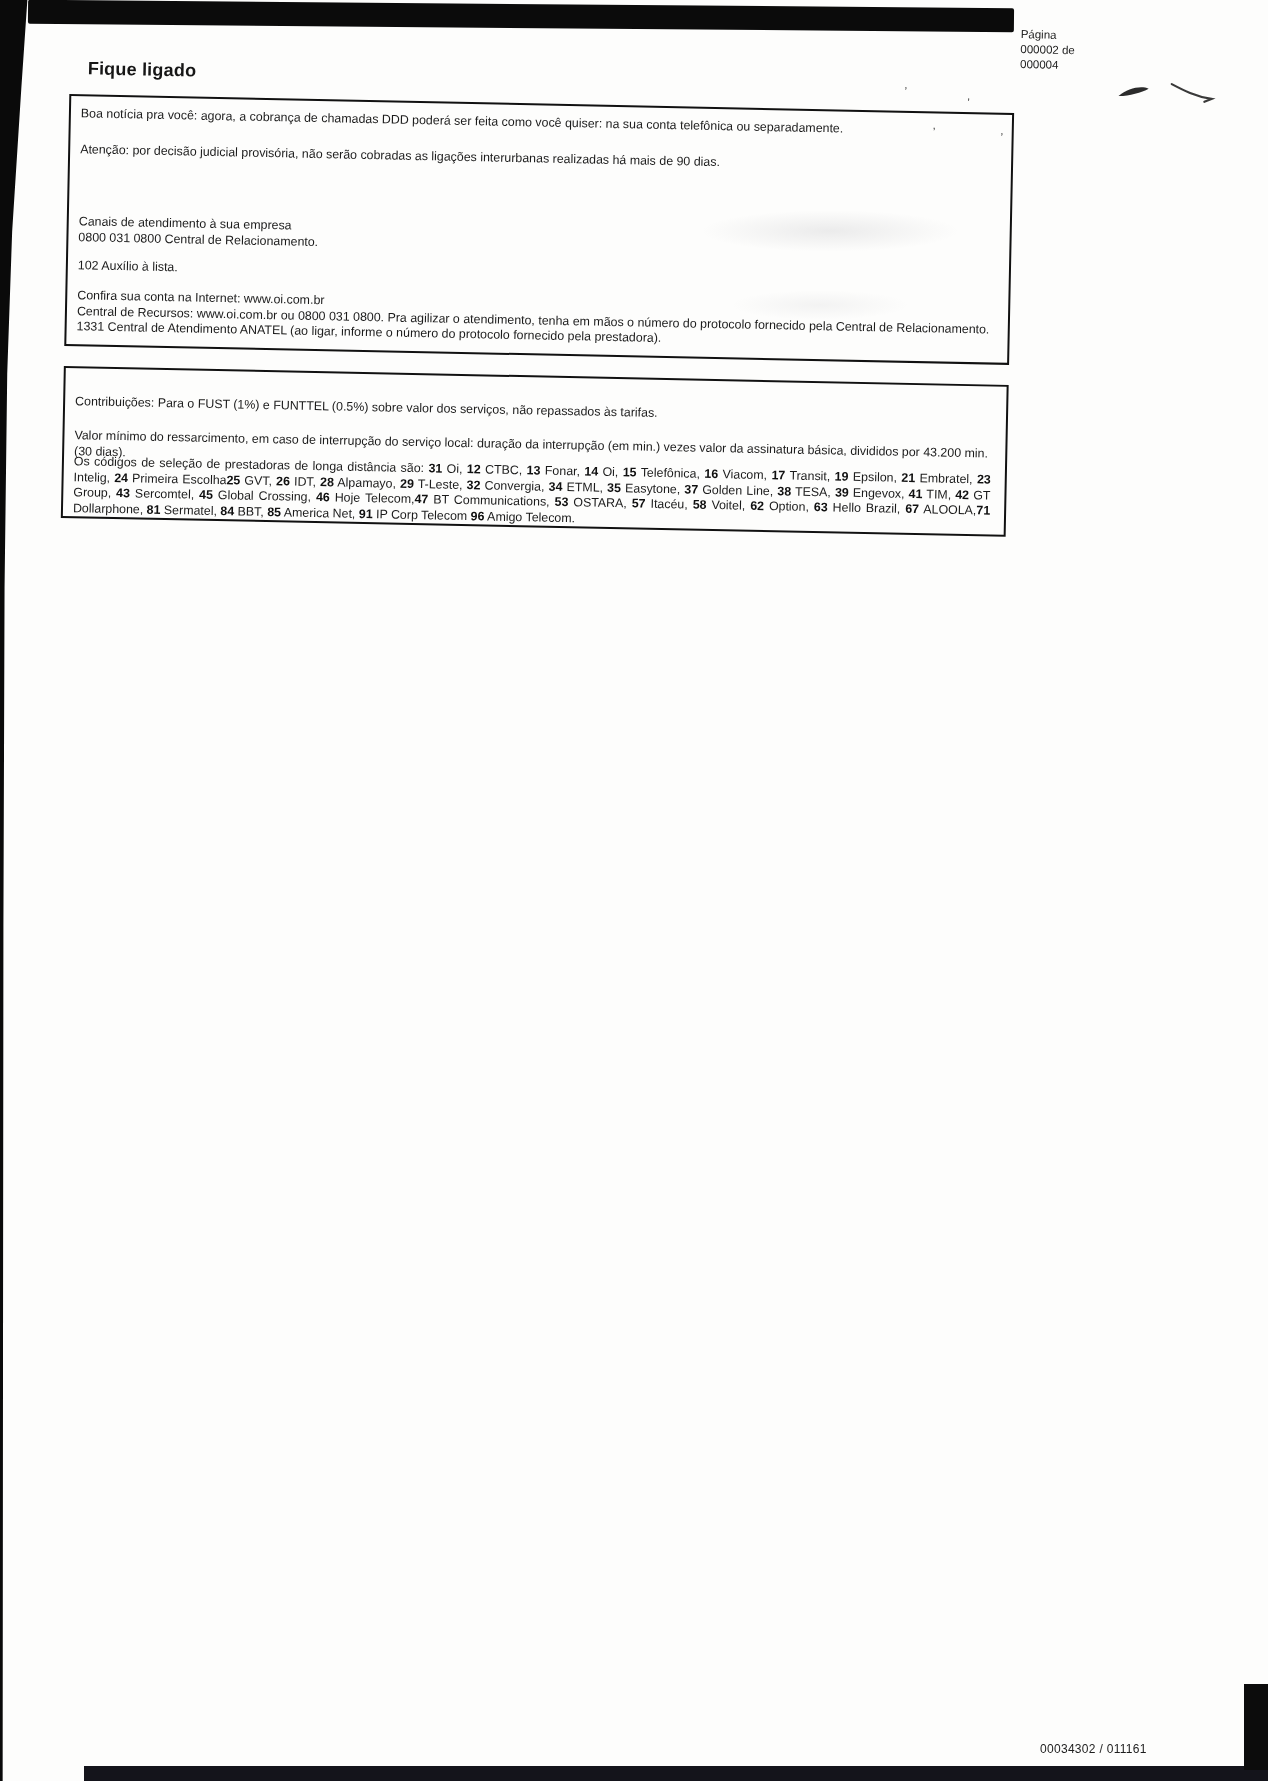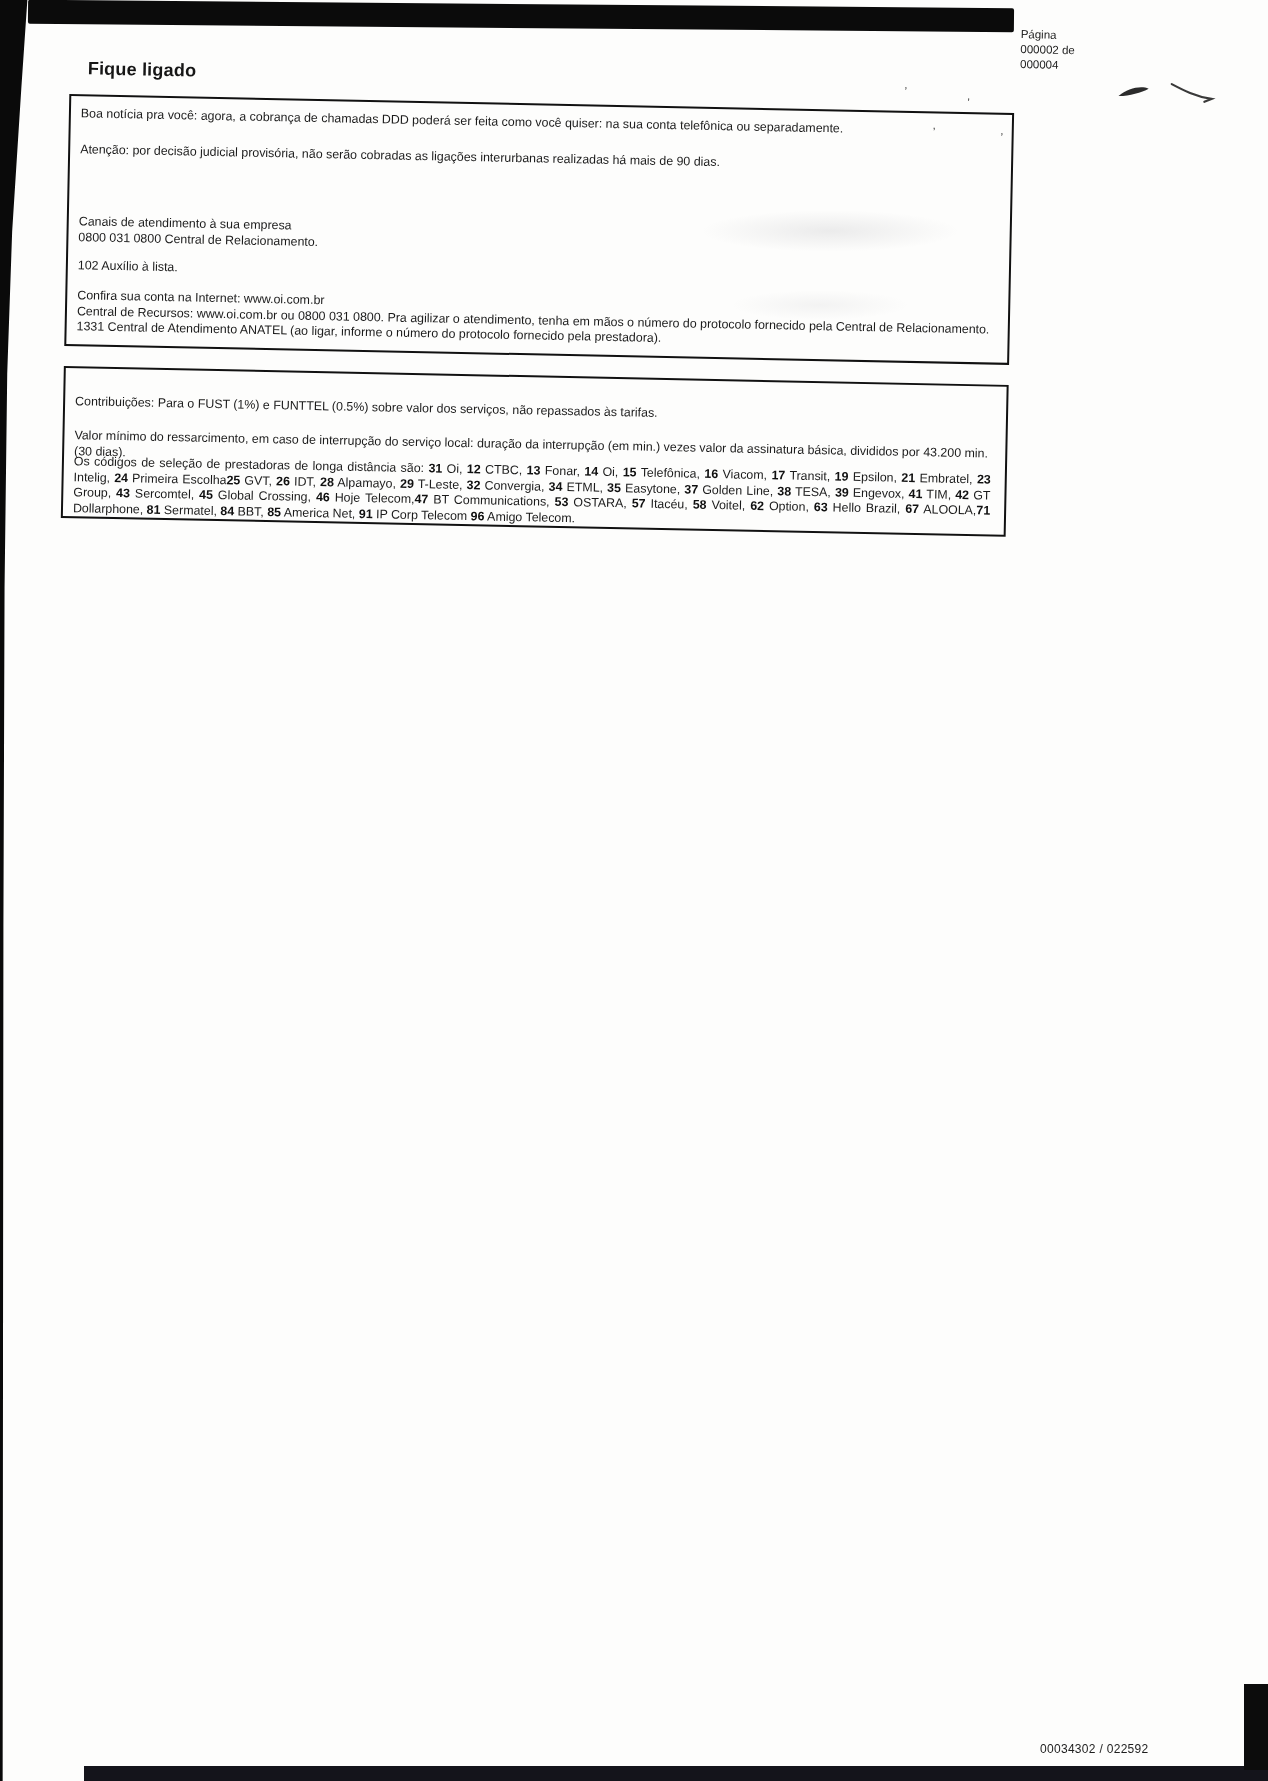--- a/index.html
+++ b/index.html
@@ -115,13 +115,13 @@
   </div>
 
   <div class="box box2">
     <p class="p-contrib">Contribuições: Para o FUST (1%) e FUNTTEL (0.5%) sobre valor dos serviços, não repassados às tarifas.</p>
     <p class="p-ressarc">Valor mínimo do ressarcimento, em caso de interrupção do serviço local: duração da interrupção (em min.) vezes valor da assinatura básica, divididos por 43.200 min.(30 dias).</p>
     <p class="p-codes"><span>Os códigos de seleção de prestadoras de longa distância são: </span><span class="b">31</span><span> Oi, </span><span class="b">12</span><span> CTBC, </span><span class="b">13</span><span> Fonar, </span><span class="b">14</span><span> Oi, </span><span class="b">15</span><span> Telefônica, </span><span class="b">16</span><span> Viacom, </span><span class="b">17</span><span> Transit, </span><span class="b">19</span><span> Epsilon, </span><span class="b">21</span><span> Embratel, </span><span class="b">23</span><span> Intelig, </span><span class="b">24</span><span> Primeira Escolha</span><span class="b">25</span><span> GVT, </span><span class="b">26</span><span> IDT, </span><span class="b">28</span><span> Alpamayo, </span><span class="b">29</span><span> T-Leste, </span><span class="b">32</span><span> Convergia, </span><span class="b">34</span><span> ETML, </span><span class="b">35</span><span> Easytone, </span><span class="b">37</span><span> Golden Line, </span><span class="b">38</span><span> TESA, </span><span class="b">39</span><span> Engevox, </span><span class="b">41</span><span> TIM, </span><span class="b">42</span><span> GT Group, </span><span class="b">43</span><span> Sercomtel, </span><span class="b">45</span><span> Global Crossing, </span><span class="b">46</span><span> Hoje Telecom,</span><span class="b">47</span><span> BT Communications, </span><span class="b">53</span><span> OSTARA, </span><span class="b">57</span><span> Itacéu, </span><span class="b">58</span><span> Voitel, </span><span class="b">62</span><span> Option, </span><span class="b">63</span><span> Hello Brazil, </span><span class="b">67</span><span> ALOOLA,</span><span class="b">71</span><span> Dollarphone, </span><span class="b">81</span><span> Sermatel, </span><span class="b">84</span><span> BBT, </span><span class="b">85</span><span> America Net, </span><span class="b">91</span><span> IP Corp Telecom </span><span class="b">96</span><span> Amigo Telecom.</span></p>
   </div>
 
 </div>
 
-<div class="doccode">00034302 / 022592</div>
+<div class="doccode">00034302 / 011161</div>
 
 </body></html>

